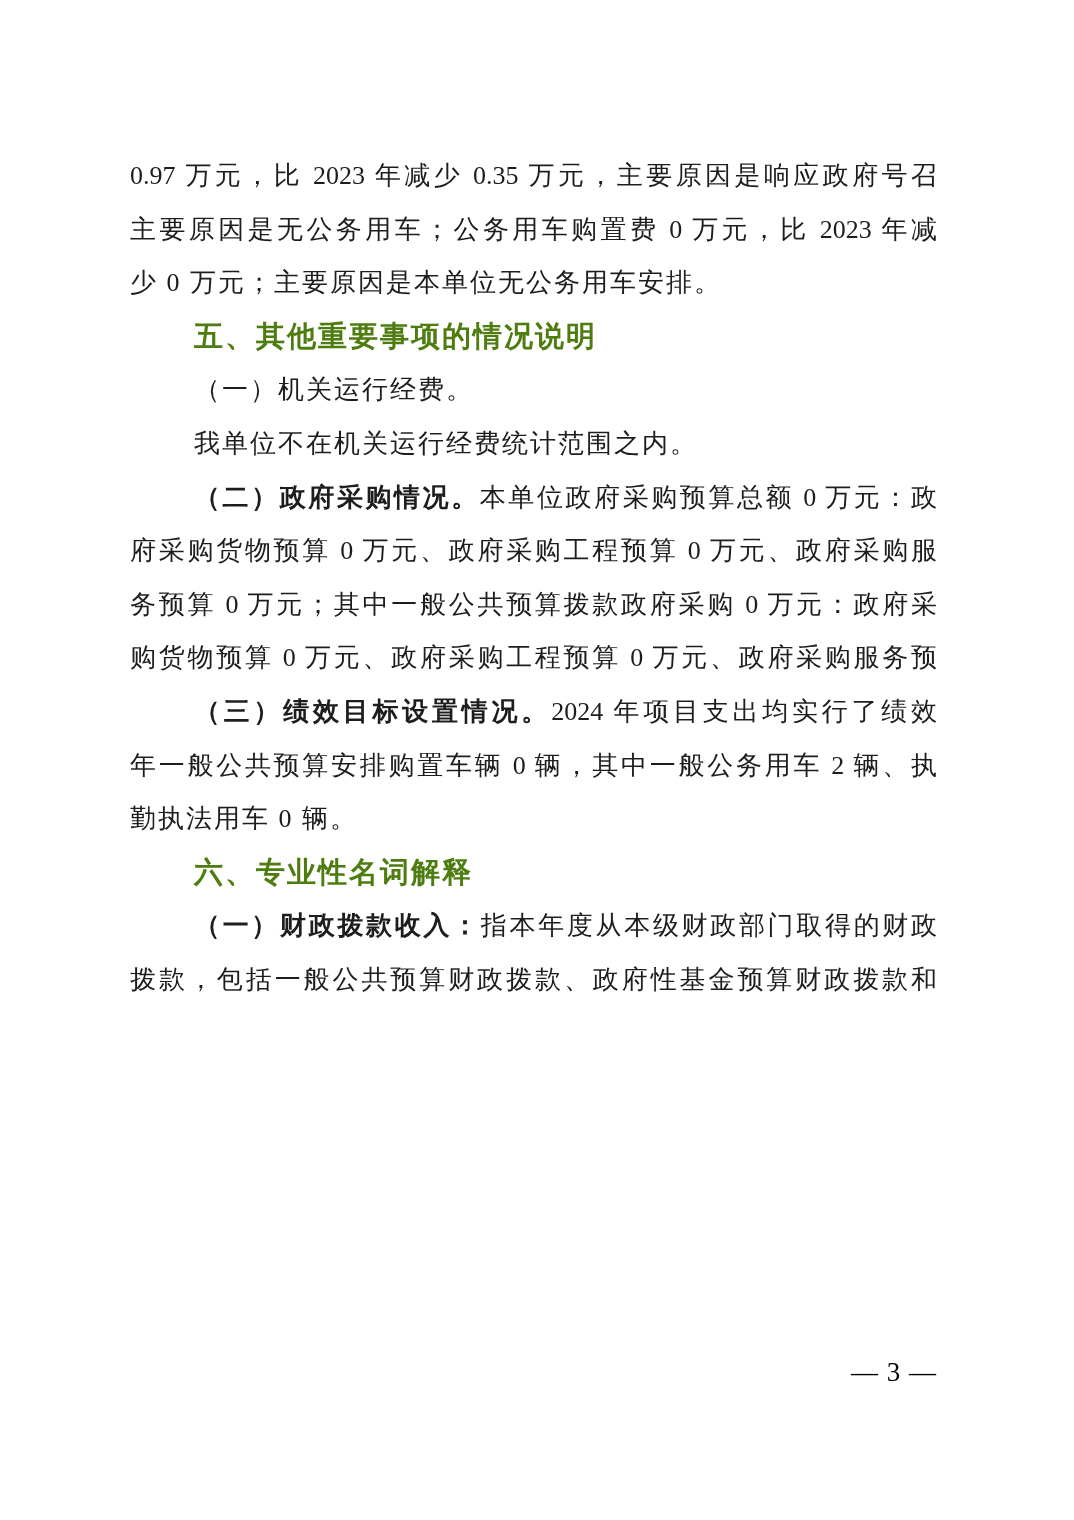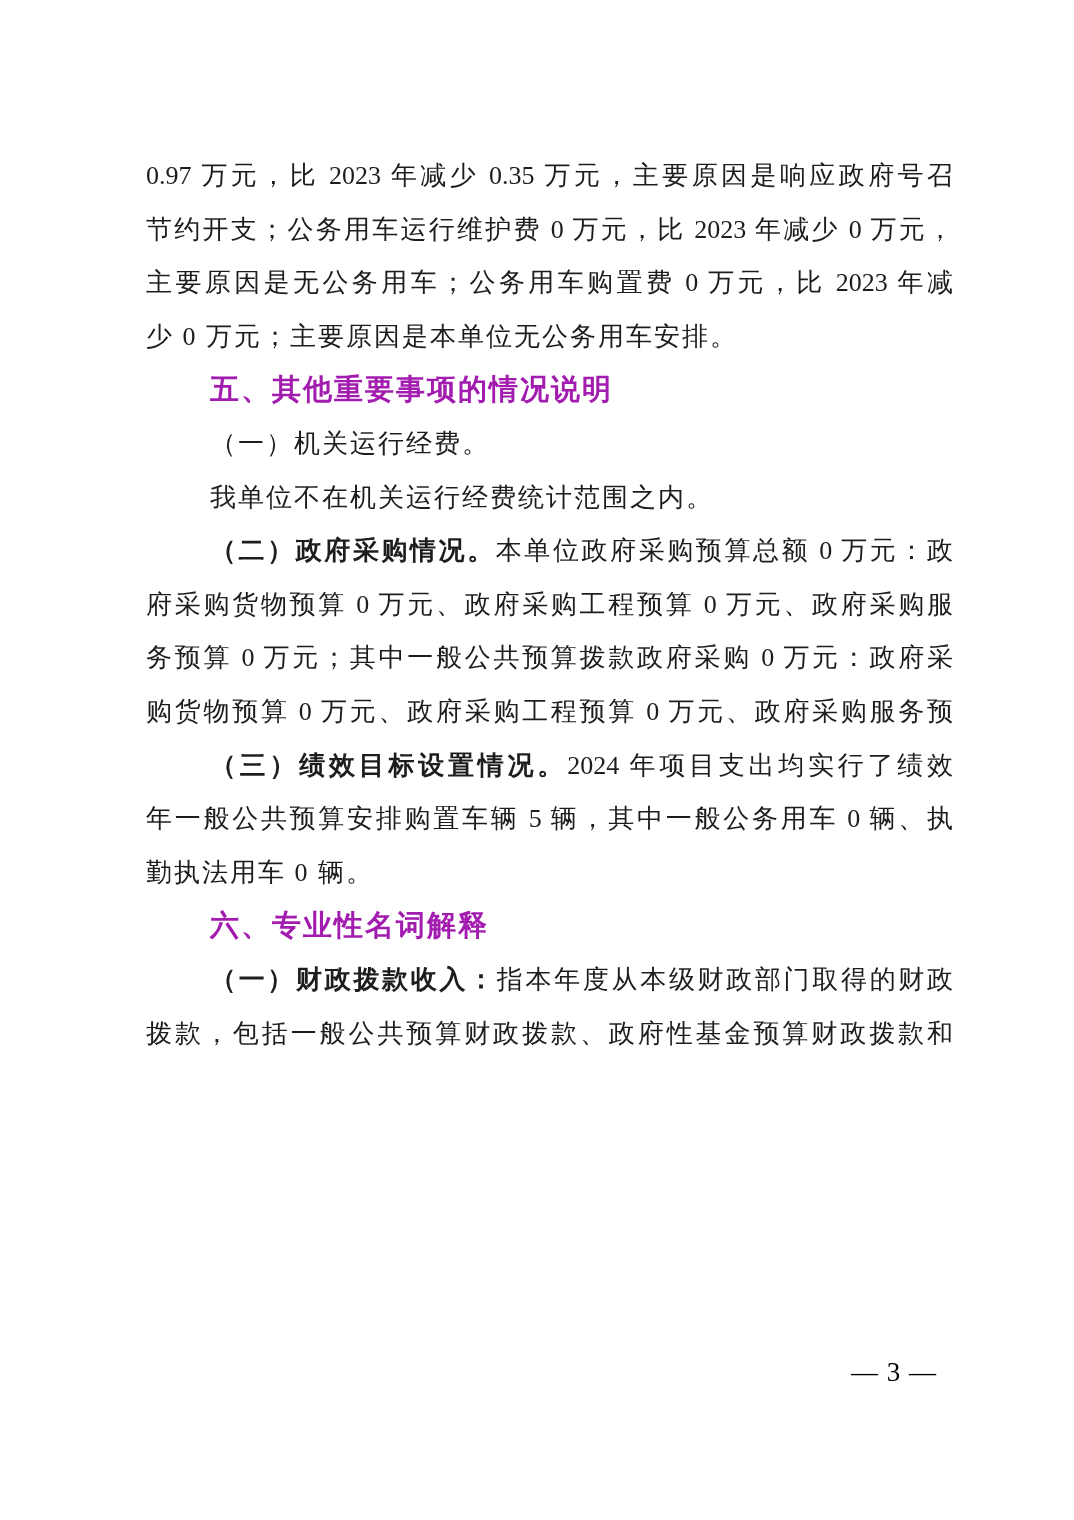--- a/index.html
+++ b/index.html
@@ -8,21 +8,21 @@
     height: 1520px;
     background: #ffffff;
     position: relative;
     overflow: hidden;
     font-family: "Liberation Serif", "DejaVu Serif", serif;
     color: #1d1d1d;
   }
   .content {
     position: absolute;
     top: 149px;
-    left: 146px;
+    left: 130px;
     width: 807px;
   }
   .line {
     height: 53.6px;
     line-height: 53.6px;
     font-size: 26px;
   }
   
   .j {
     text-align: justify;
@@ -33,21 +33,21 @@
     letter-spacing: 2px;
     white-space: nowrap;
   }
   
   .ind { padding-left: 64px; }
   
   .h {
     font-family: "DejaVu Sans", "Liberation Sans", sans-serif;
     font-weight: 700;
     font-size: 29px;
-    color: #a21caf;
+    color: #4d7c0f;
     letter-spacing: 2px;
     text-align: left;
     text-align-last: left;
   }
   
   .lead { font-weight: 700; }
   .pageno {
     position: absolute;
     top: 1352px;
     right: 137px;
@@ -55,37 +55,36 @@
     line-height: 40px;
     color: #000;
     letter-spacing: 1px;
   }
 </style>
 </head>
 <body>
 
 <div class="content">
   <div class="line j"><span>0.97 万元，比 2023 年减少 0.35 万元，主要原因是响应政府号召</span></div>
-  <div class="line j"><span>节约开支；公务用车运行维护费 0 万元，比 2023 年减少 0 万元，</span></div>
   <div class="line j"><span>主要原因是无公务用车；公务用车购置费 0 万元，比 2023 年减</span></div>
   <div class="line last"><span>少 0 万元；主要原因是本单位无公务用车安排。</span></div>
 
   <div class="line h ind"><span>五、其他重要事项的情况说明</span></div>
 
   <div class="line ind last"><span>（一）机关运行经费。</span></div>
   <div class="line ind last"><span>我单位不在机关运行经费统计范围之内。</span></div>
 
   <div class="line ind j"><span class="lead">（二）政府采购情况。</span><span>本单位政府采购预算总额 0 万元：政</span></div>
   <div class="line j"><span>府采购货物预算 0 万元、政府采购工程预算 0 万元、政府采购服</span></div>
   <div class="line j"><span>务预算 0 万元；其中一般公共预算拨款政府采购 0 万元：政府采</span></div>
   <div class="line j"><span>购货物预算 0 万元、政府采购工程预算 0 万元、政府采购服务预</span></div>
 
   <div class="line ind j"><span class="lead">（三）绩效目标设置情况。</span><span>2024 年项目支出均实行了绩效</span></div>
 
-  <div class="line j"><span>年一般公共预算安排购置车辆 5 辆，其中一般公务用车 0 辆、执</span></div>
+  <div class="line j"><span>年一般公共预算安排购置车辆 0 辆，其中一般公务用车 2 辆、执</span></div>
   <div class="line last"><span>勤执法用车 0 辆。</span></div>
 
   <div class="line h ind"><span>六、专业性名词解释</span></div>
 
   <div class="line ind j"><span class="lead">（一）财政拨款收入：</span><span>指本年度从本级财政部门取得的财政</span></div>
   <div class="line j"><span>拨款，包括一般公共预算财政拨款、政府性基金预算财政拨款和</span></div>
 </div>
 
 <div class="pageno">— 3 —</div>
 

